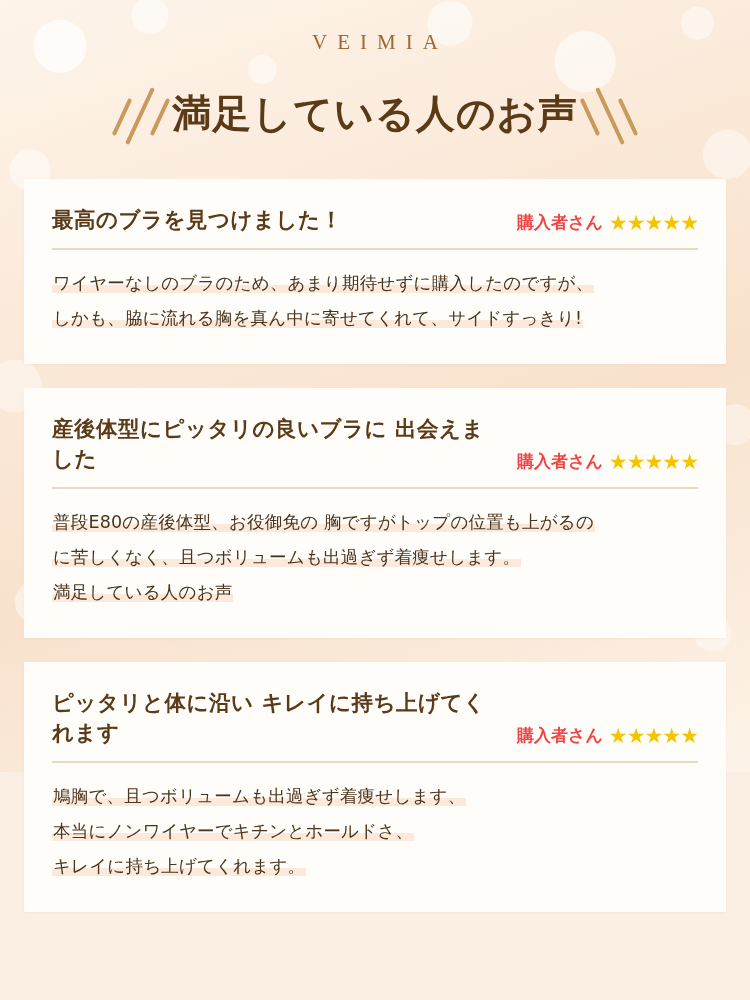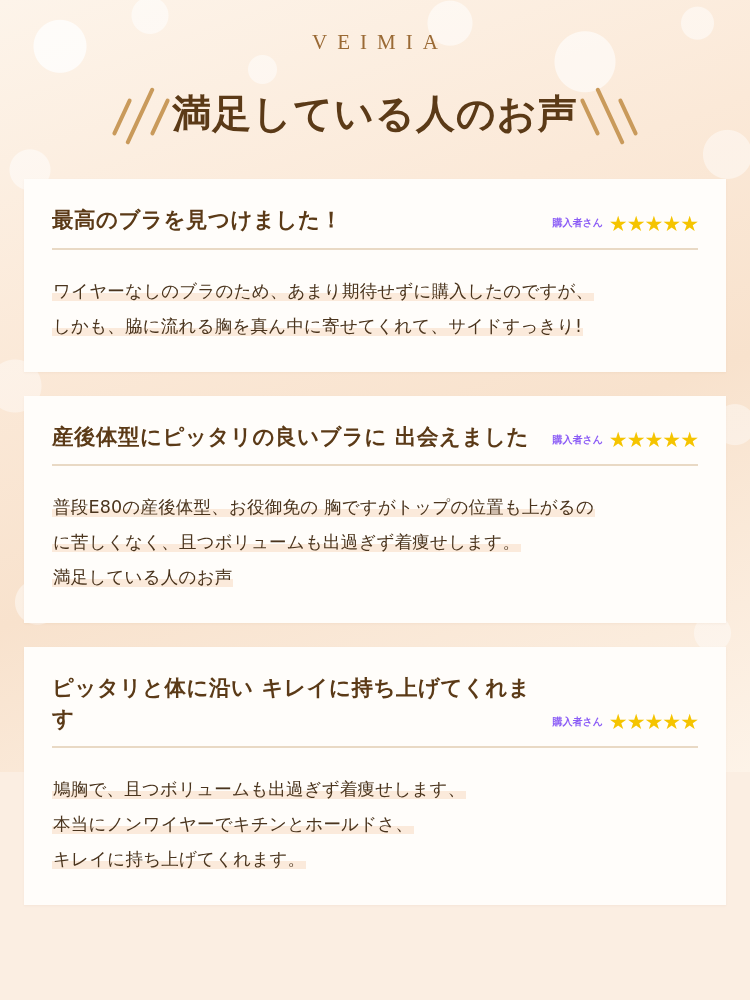--- a/index.html
+++ b/index.html
@@ -117,32 +117,32 @@
   }
   .reviewer-block {
     display: flex;
     align-items: center;
     gap: 6px;
     white-space: nowrap;
     padding-bottom: 2px;
   }
   .reviewer {
     font-family: "DejaVu Sans", sans-serif;
-    font-size: 10px;
+    font-size: 17px;
     font-weight: 700;
-    color: #8b5cf6;
+    color: #ef4444;
   }
   .stars {
     font-size: 21px;
     color: #f5c400;
     letter-spacing: -1px;
     line-height: 1;
   }
   .card-body {
-    margin-top: 24px;
+    margin-top: 16px;
     font-family: "DejaVu Sans", sans-serif;
     font-size: 17.5px;
     color: #4a341d;
     line-height: 2.0;
     letter-spacing: 0.2px;
   }
   .card-body .ln { display: block; }
   .hl {
     background: linear-gradient(transparent 62%, #fbeadb 62%);
     padding: 0 1px;

